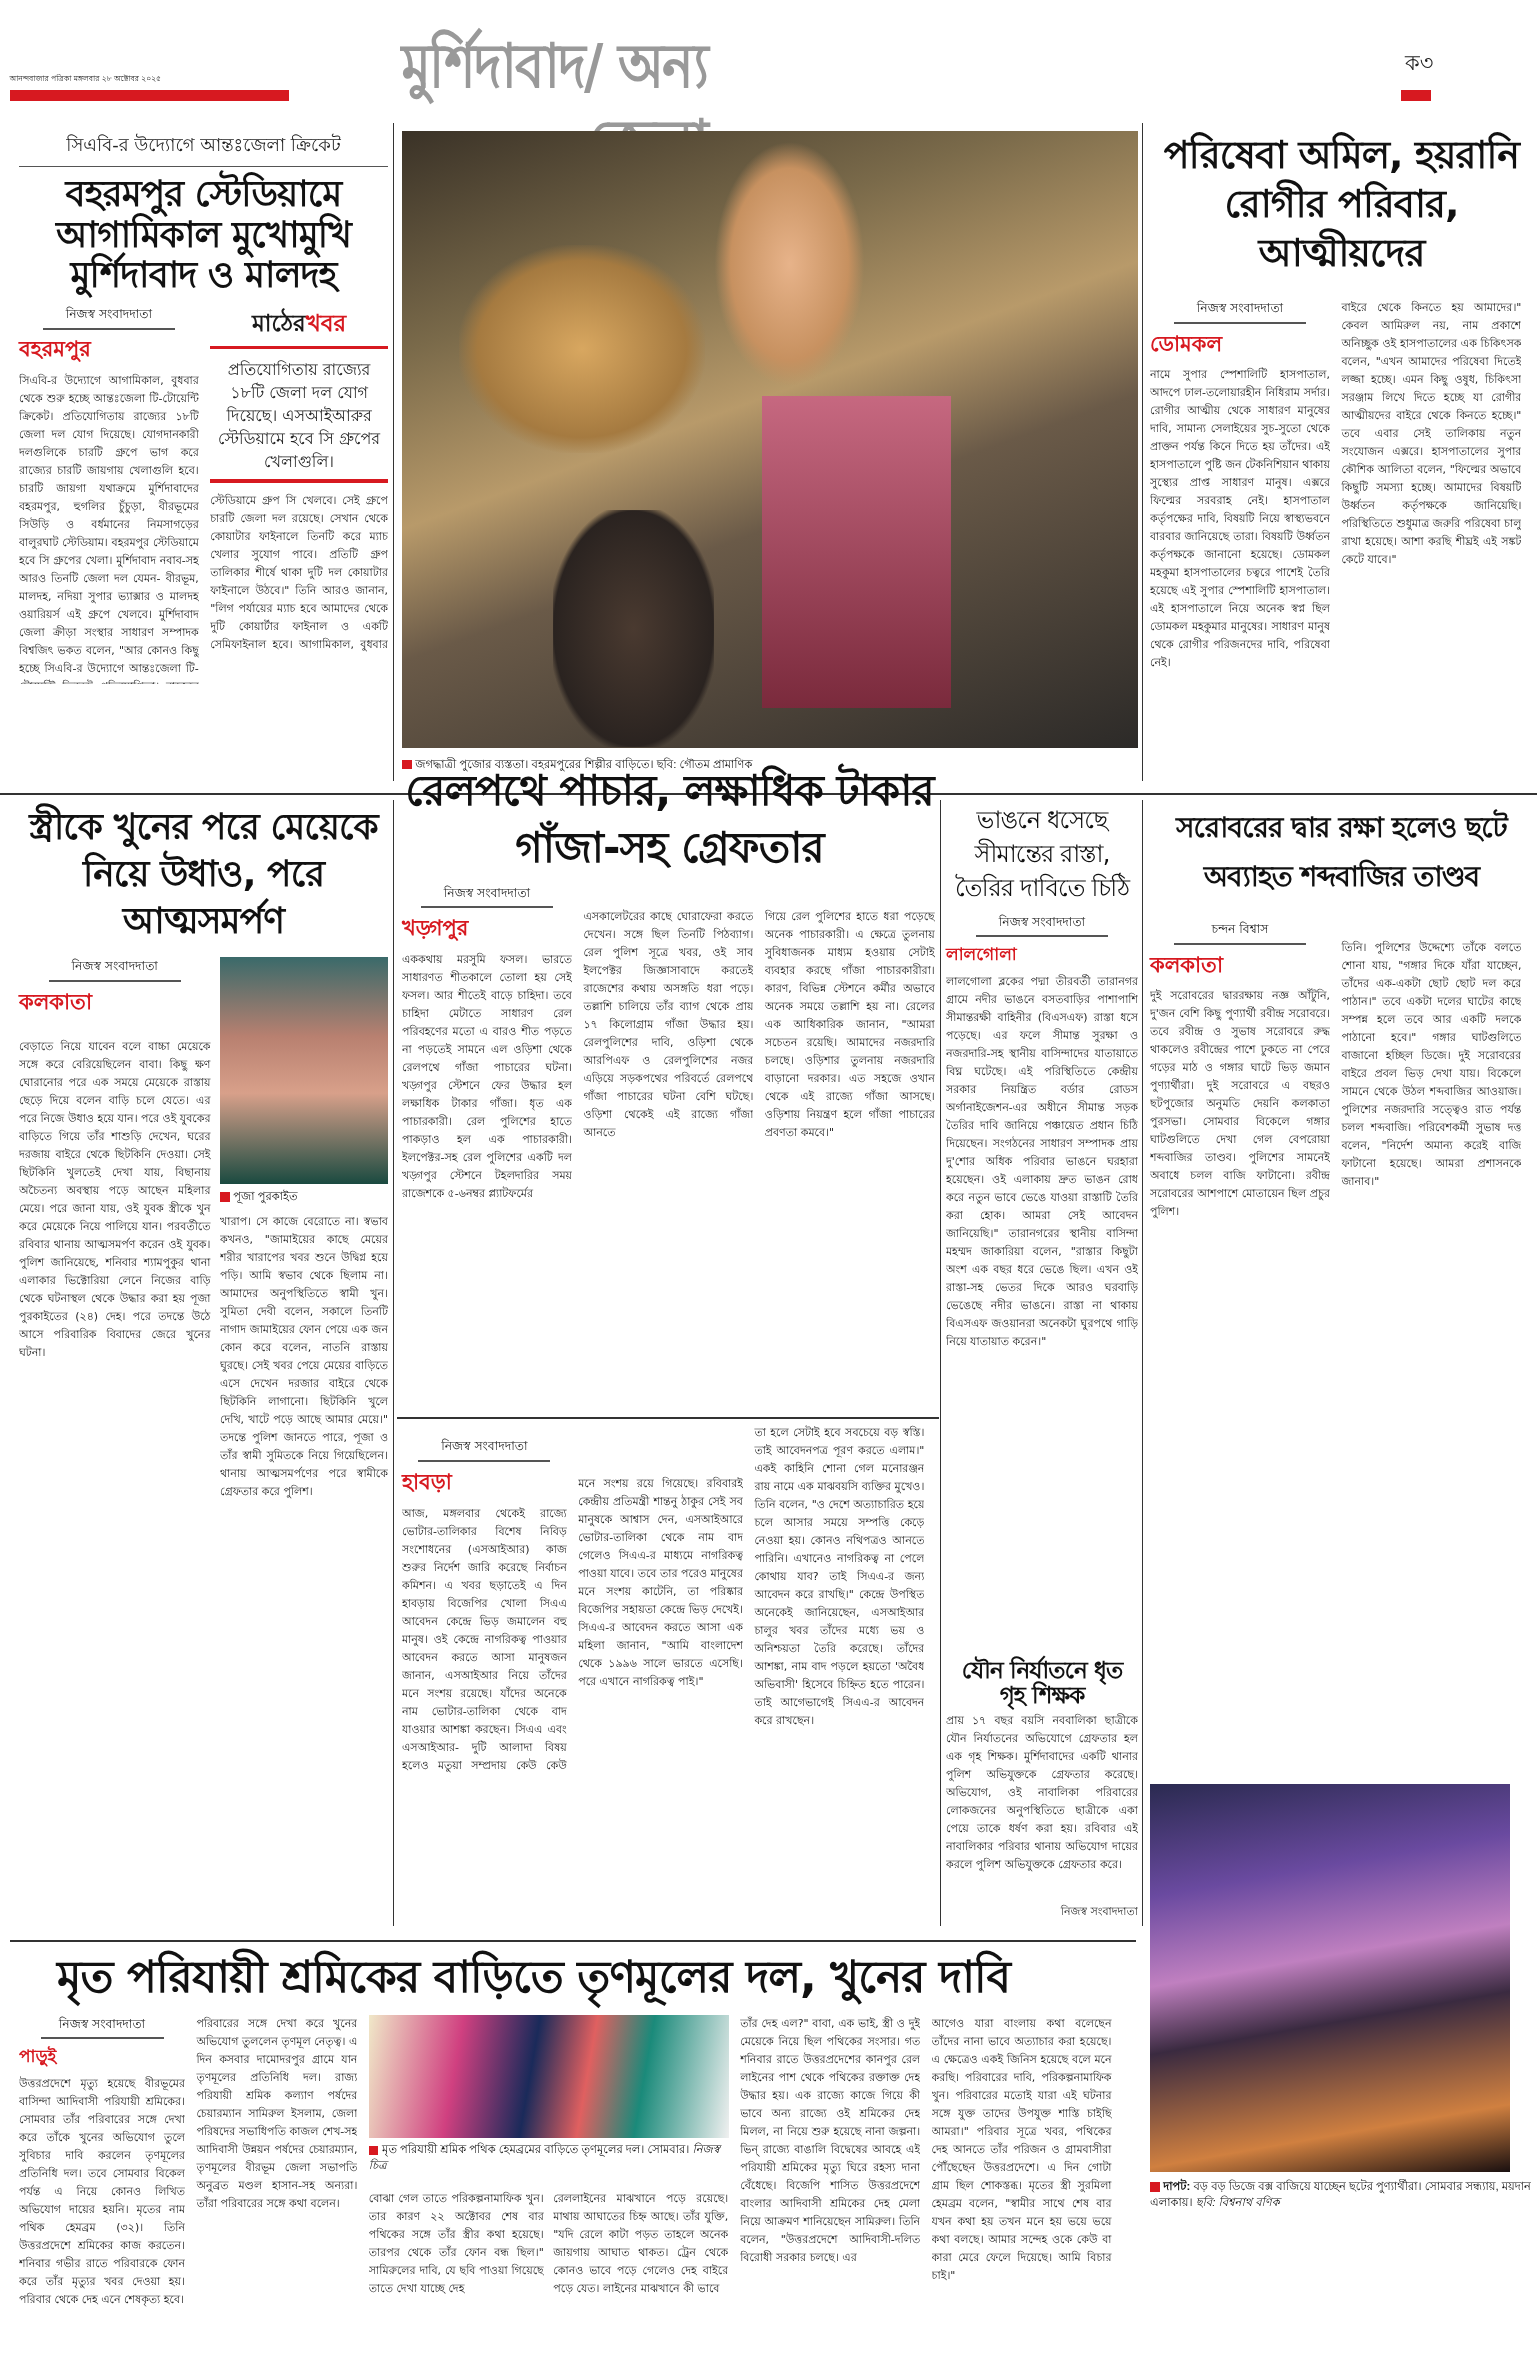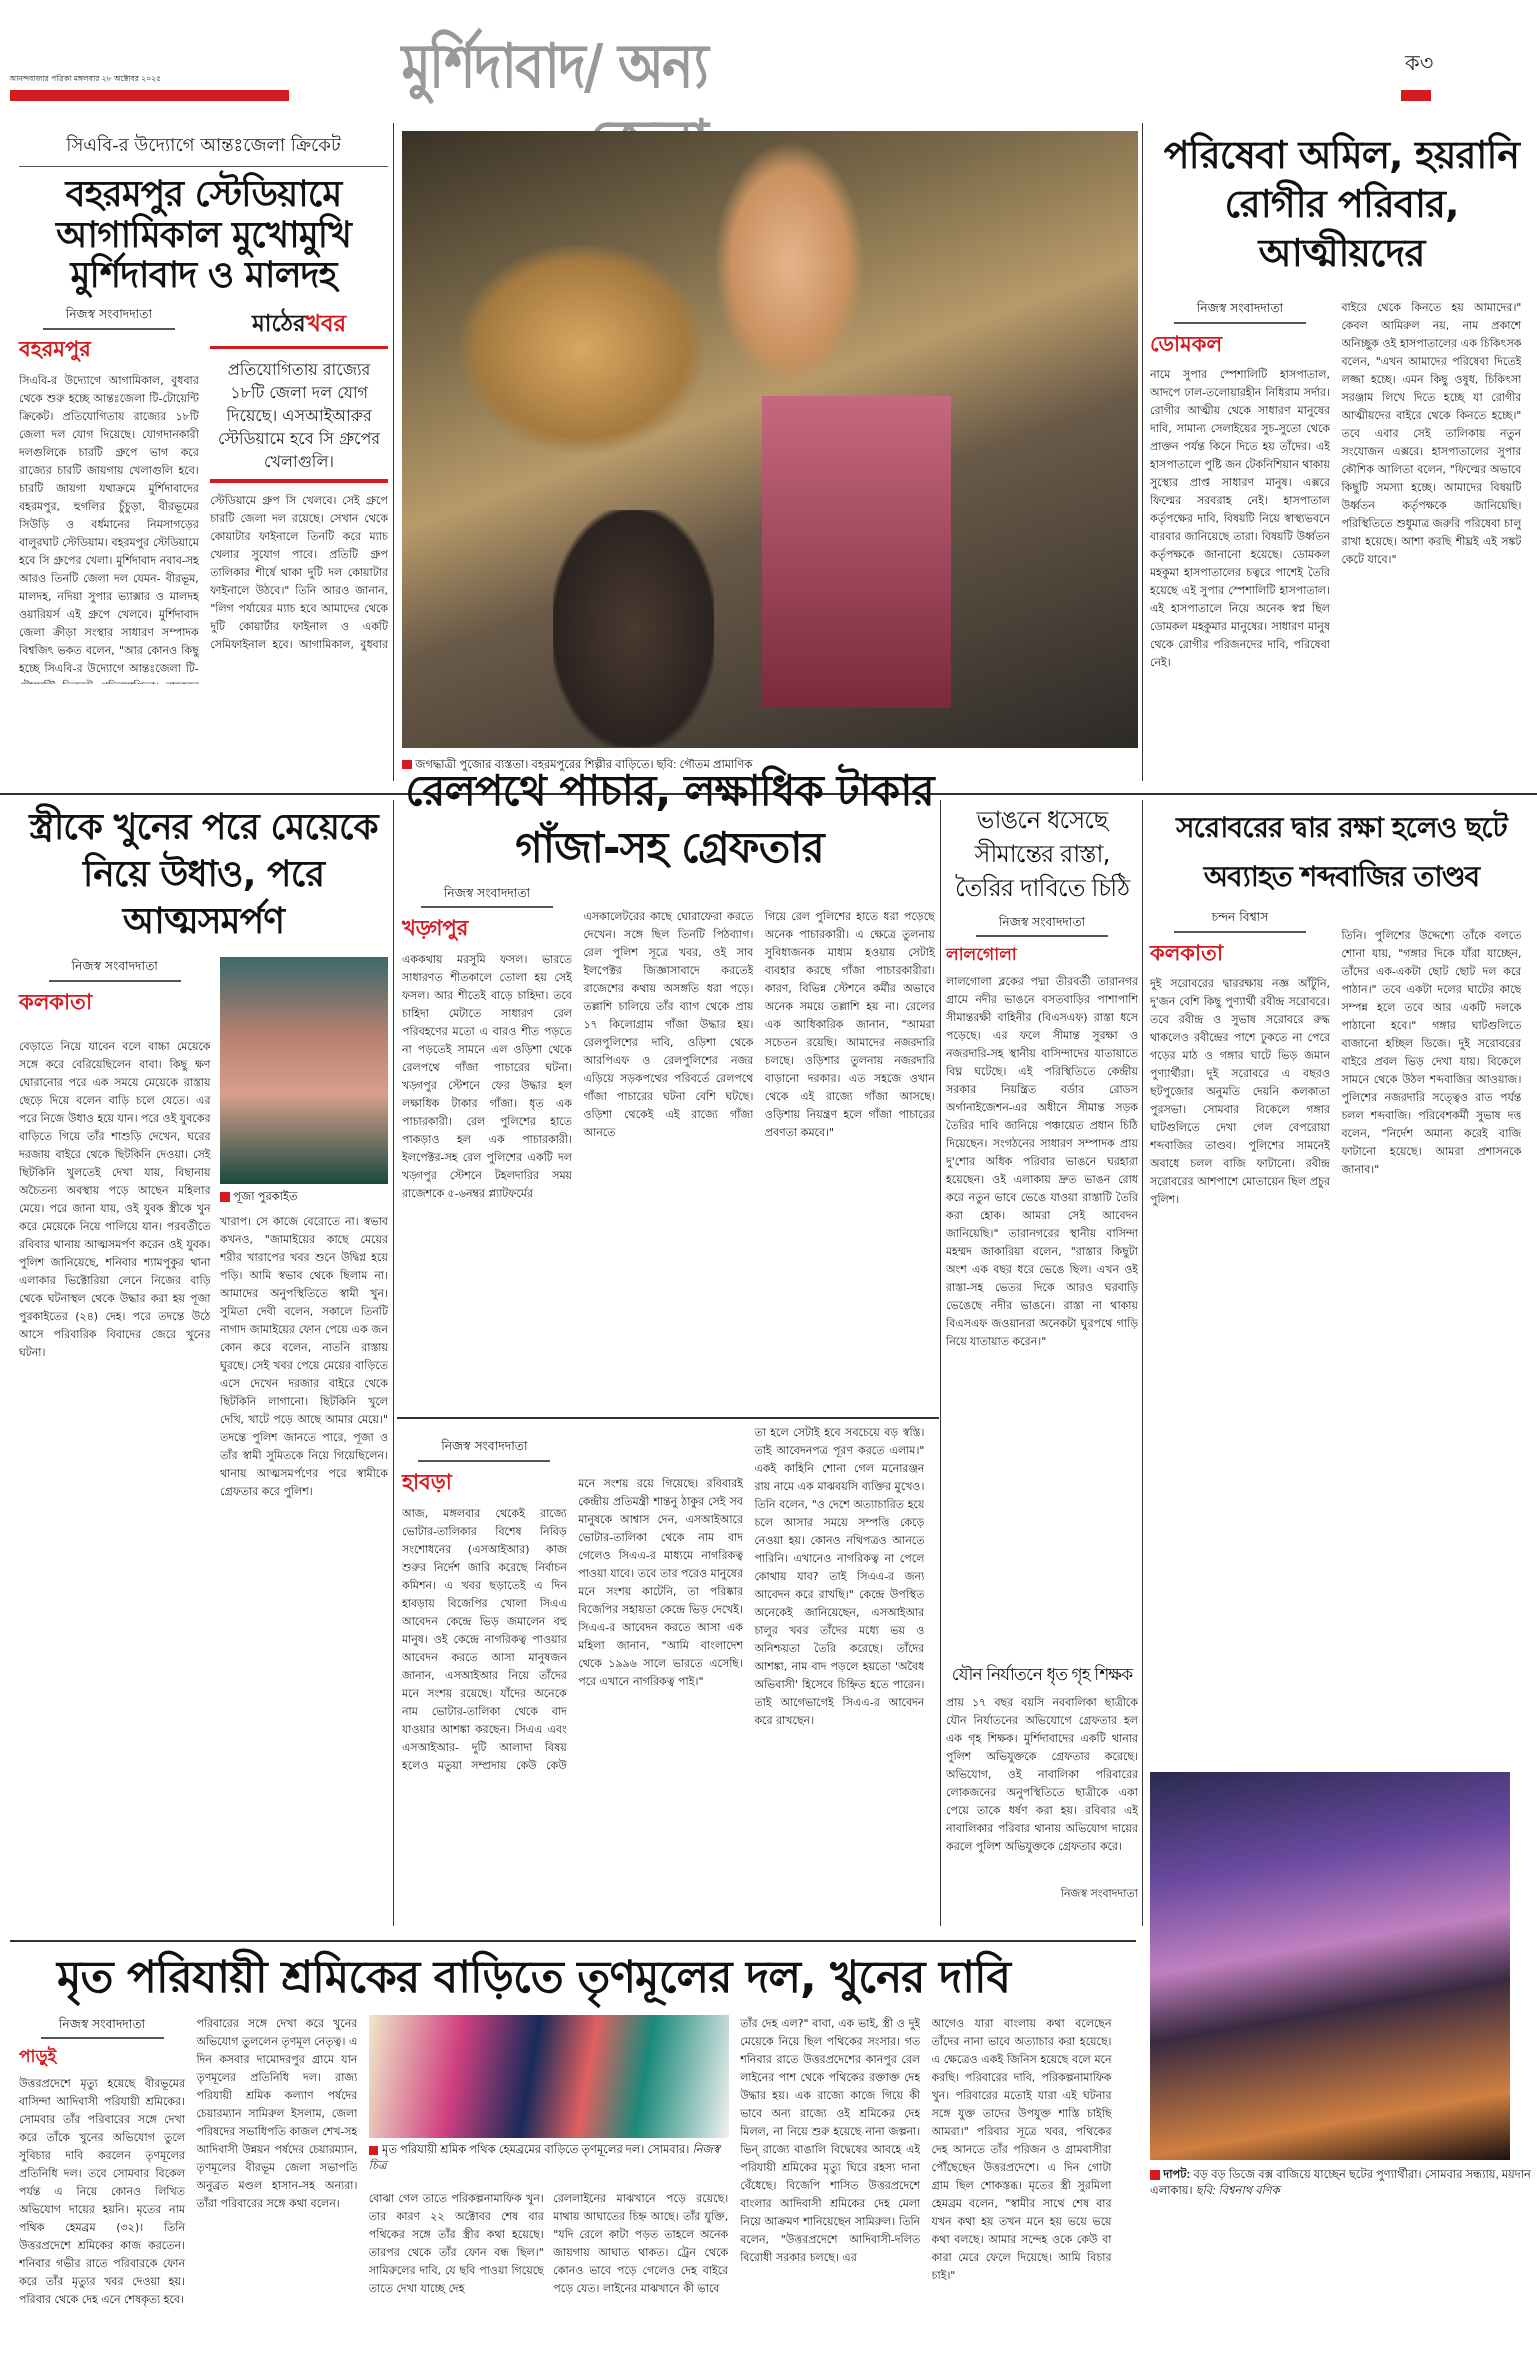--- a/index.html
+++ b/index.html
@@ -122,21 +122,21 @@
 </section>
 
 <section class="abs" style="left:946px;top:803px;width:192px;height:852px">
   <div class="headline" style="font-size:24px;line-height:34px;font-weight:normal">ভাঙনে ধসেছে সীমান্তের রাস্তা, তৈরির দাবিতে চিঠি</div>
   <div class="byline" style="margin-top:7.6px">নিজস্ব সংবাদদাতা</div>
   <div class="dateline" style="font-size:17px">লালগোলা</div>
   <div class="body-text" style="height:672px;margin-top:3.8px">লালগোলা ব্লকের পদ্মা তীরবর্তী তারানগর গ্রামে নদীর ভাঙনে বসতবাড়ির পাশাপাশি সীমান্তরক্ষী বাহিনীর (বিএসএফ) রাস্তা ধসে পড়েছে। এর ফলে সীমান্ত সুরক্ষা ও নজরদারি-সহ স্থানীয় বাসিন্দাদের যাতায়াতে বিঘ্ন ঘটেছে। এই পরিস্থিতিতে কেন্দ্রীয় সরকার নিয়ন্ত্রিত বর্ডার রোডস অর্গানাইজেশন-এর অধীনে সীমান্ত সড়ক তৈরির দাবি জানিয়ে পঞ্চায়েত প্রধান চিঠি দিয়েছেন। সংগঠনের সাধারণ সম্পাদক প্রায় দু'শোর অধিক পরিবার ভাঙনে ঘরহারা হয়েছেন। ওই এলাকায় দ্রুত ভাঙন রোধ করে নতুন ভাবে ভেঙে যাওয়া রাস্তাটি তৈরি করা হোক। আমরা সেই আবেদন জানিয়েছি।" তারানগরের স্থানীয় বাসিন্দা মহম্মদ জাকারিয়া বলেন, "রাস্তার কিছুটা অংশ এক বছর ধরে ভেঙে ছিল। এখন ওই রাস্তা-সহ ভেতর দিকে আরও ঘরবাড়ি ভেঙেছে নদীর ভাঙনে। রাস্তা না থাকায় বিএসএফ জওয়ানরা অনেকটা ঘুরপথে গাড়ি নিয়ে যাতায়াত করেন।"</div>
 </section>
 
 <section class="abs" style="left:946px;top:1658px;width:192px;height:274px">
-  <div class="headline" style="font-size:17px;line-height:32px;font-weight:normal">যৌন নির্যাতনে ধৃত গৃহ শিক্ষক</div>
+  <div class="headline" style="font-size:23px;line-height:25px;font-weight:bold">যৌন নির্যাতনে ধৃত গৃহ শিক্ষক</div>
   <div class="body-text" style="height:189px;margin-top:3.8px">প্রায় ১৭ বছর বয়সি নববালিকা ছাত্রীকে যৌন নির্যাতনের অভিযোগে গ্রেফতার হল এক গৃহ শিক্ষক। মুর্শিদাবাদের একটি থানার পুলিশ অভিযুক্তকে গ্রেফতার করেছে। অভিযোগ, ওই নাবালিকা পরিবারের লোকজনের অনুপস্থিতিতে ছাত্রীকে একা পেয়ে তাকে ধর্ষণ করা হয়। রবিবার এই নাবালিকার পরিবার থানায় অভিযোগ দায়ের করলে পুলিশ অভিযুক্তকে গ্রেফতার করে।</div>
   <div class="body-text" style="text-align:right;margin-top:1.9px">নিজস্ব সংবাদদাতা</div>
 </section>
 
 <section class="abs" style="left:402px;top:1424px;width:535px;height:511px">
   <div style="display:flex;gap:11.4px">
     <div style="width:341px">
       <div style="display:flex;gap:11.4px;margin-top:13.2px">
         <div style="width:166px">
           <div class="byline">নিজস্ব সংবাদদাতা</div>
@@ -149,21 +149,21 @@
       </div>
     </div>
     <div style="width:170px">
       <div class="body-text" style="height:492px">তা হলে সেটাই হবে সবচেয়ে বড় স্বস্তি। তাই আবেদনপত্র পূরণ করতে এলাম।" একই কাহিনি শোনা গেল মনোরঞ্জন রায় নামে এক মাঝবয়সি ব্যক্তির মুখেও। তিনি বলেন, "ও দেশে অত্যাচারিত হয়ে চলে আসার সময়ে সম্পত্তি কেড়ে নেওয়া হয়। কোনও নথিপত্রও আনতে পারিনি। এখানেও নাগরিকত্ব না পেলে কোথায় যাব? তাই সিএএ-র জন্য আবেদন করে রাখছি।" কেন্দ্রে উপস্থিত অনেকেই জানিয়েছেন, এসআইআর চালুর খবর তাঁদের মধ্যে ভয় ও অনিশ্চয়তা তৈরি করেছে। তাঁদের আশঙ্কা, নাম বাদ পড়লে হয়তো 'অবৈধ অভিবাসী' হিসেবে চিহ্নিত হতে পারেন। তাই আগেভাগেই সিএএ-র আবেদন করে রাখছেন।</div>
     </div>
   </div>
 </section>
 
 <section class="abs" style="left:1150px;top:803px;width:383px;height:1571px">
   <div class="headline" style="font-size:28px;line-height:49px">সরোবরের দ্বার রক্ষা হলেও ছটে অব্যাহত শব্দবাজির তাণ্ডব</div>
-  <div style="display:flex;gap:11.4px;margin-top:7px">
+  <div style="display:flex;gap:11.4px;margin-top:19px">
     <div style="width:180px">
       <div class="byline">চন্দন বিশ্বাস</div>
       <div class="dateline">কলকাতা</div>
       <div class="body-text" style="height:776px;margin-top:3.8px">দুই সরোবরের দ্বাররক্ষায় নজ্ঞ আঁটুনি, দু'জন বেশি কিছু পুণ্যার্থী রবীন্দ্র সরোবরে। তবে রবীন্দ্র ও সুভাষ সরোবরে রুদ্ধ থাকলেও রবীন্দ্রের পাশে ঢুকতে না পেরে গড়ের মাঠ ও গঙ্গার ঘাটে ভিড় জমান পুণ্যার্থীরা। দুই সরোবরে এ বছরও ছটপুজোর অনুমতি দেয়নি কলকাতা পুরসভা। সোমবার বিকেলে গঙ্গার ঘাটগুলিতে দেখা গেল বেপরোয়া শব্দবাজির তাণ্ডব। পুলিশের সামনেই অবাধে চলল বাজি ফাটানো। রবীন্দ্র সরোবরের আশপাশে মোতায়েন ছিল প্রচুর পুলিশ।</div>
     </div>
     <div style="width:180px;padding-top:19px">
       <div class="body-text" style="height:785px">তিনি। পুলিশের উদ্দেশ্যে তাঁকে বলতে শোনা যায়, "গঙ্গার দিকে যাঁরা যাচ্ছেন, তাঁদের এক-একটা ছোট ছোট দল করে পাঠান।" তবে একটা দলের ঘাটের কাছে সম্পন্ন হলে তবে আর একটি দলকে পাঠানো হবে।" গঙ্গার ঘাটগুলিতে বাজানো হচ্ছিল ডিজে। দুই সরোবরের বাইরে প্রবল ভিড় দেখা যায়। বিকেলে সামনে থেকে উঠল শব্দবাজির আওয়াজ। পুলিশের নজরদারি সত্ত্বেও রাত পর্যন্ত চলল শব্দবাজি। পরিবেশকর্মী সুভাষ দত্ত বলেন, "নির্দেশ অমান্য করেই বাজি ফাটানো হয়েছে। আমরা প্রশাসনকে জানাব।"</div>
     </div>
   </div>
   <figure style="margin-top:21px">

